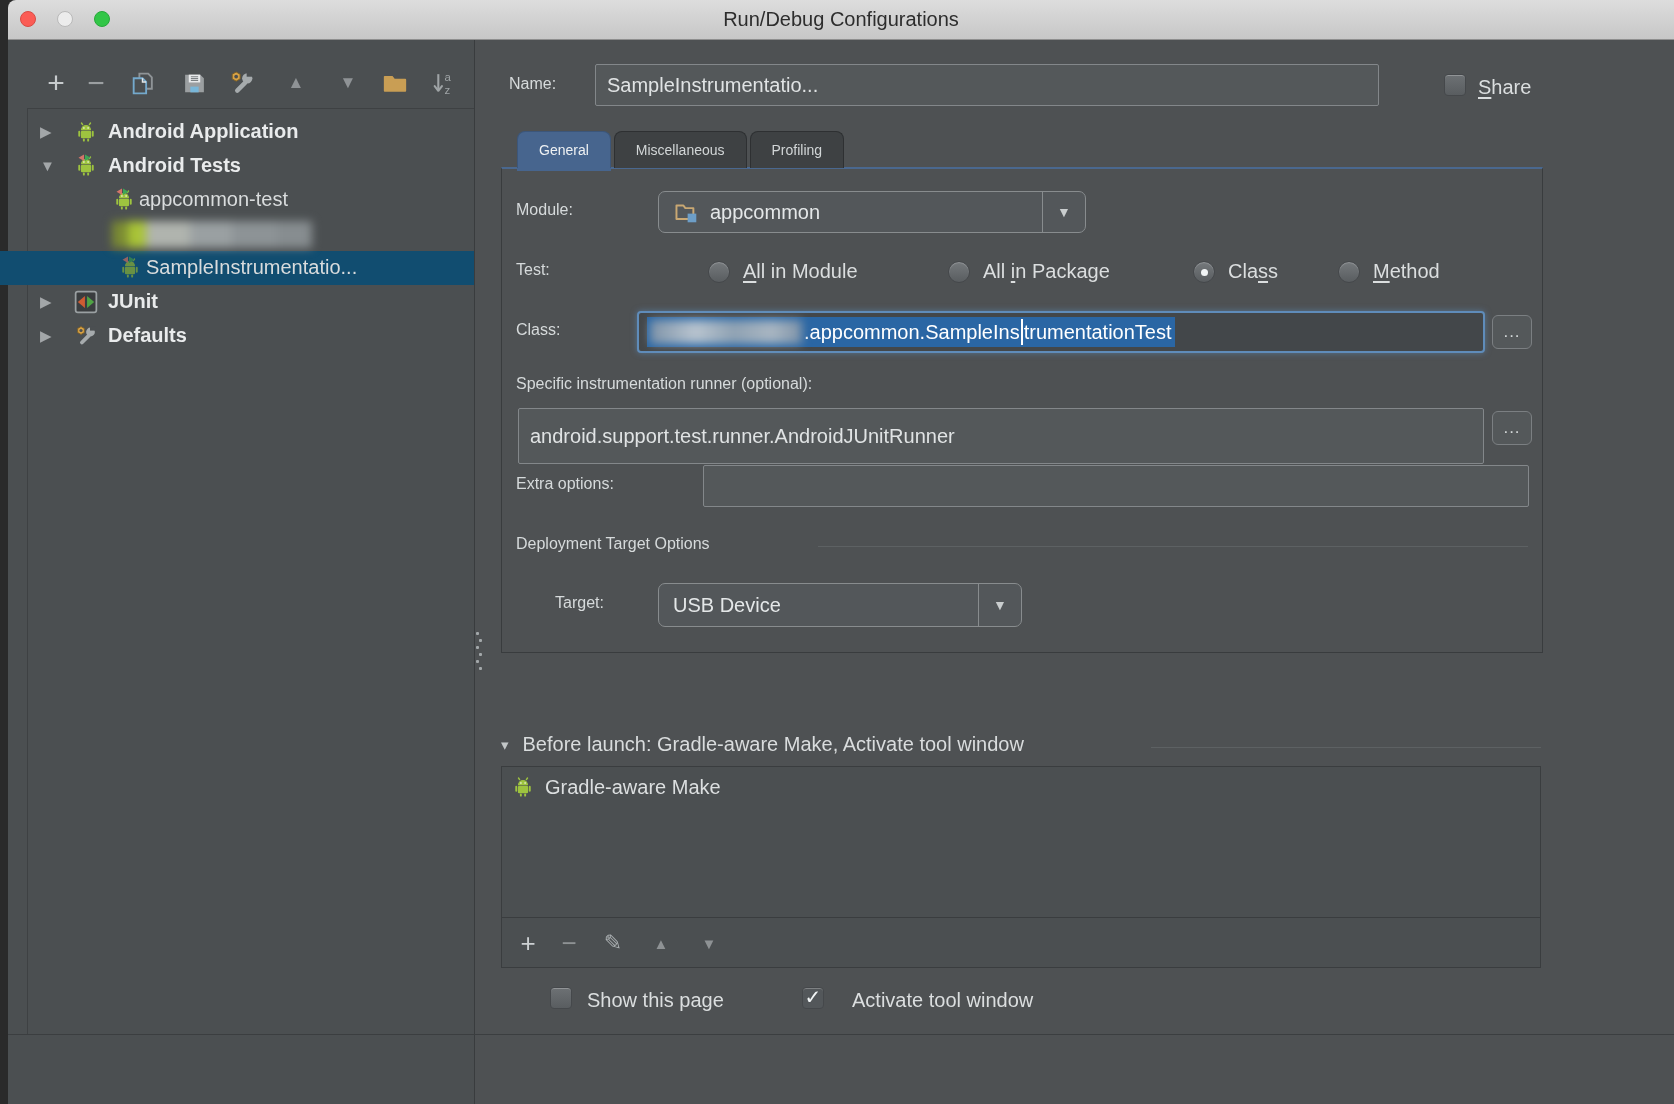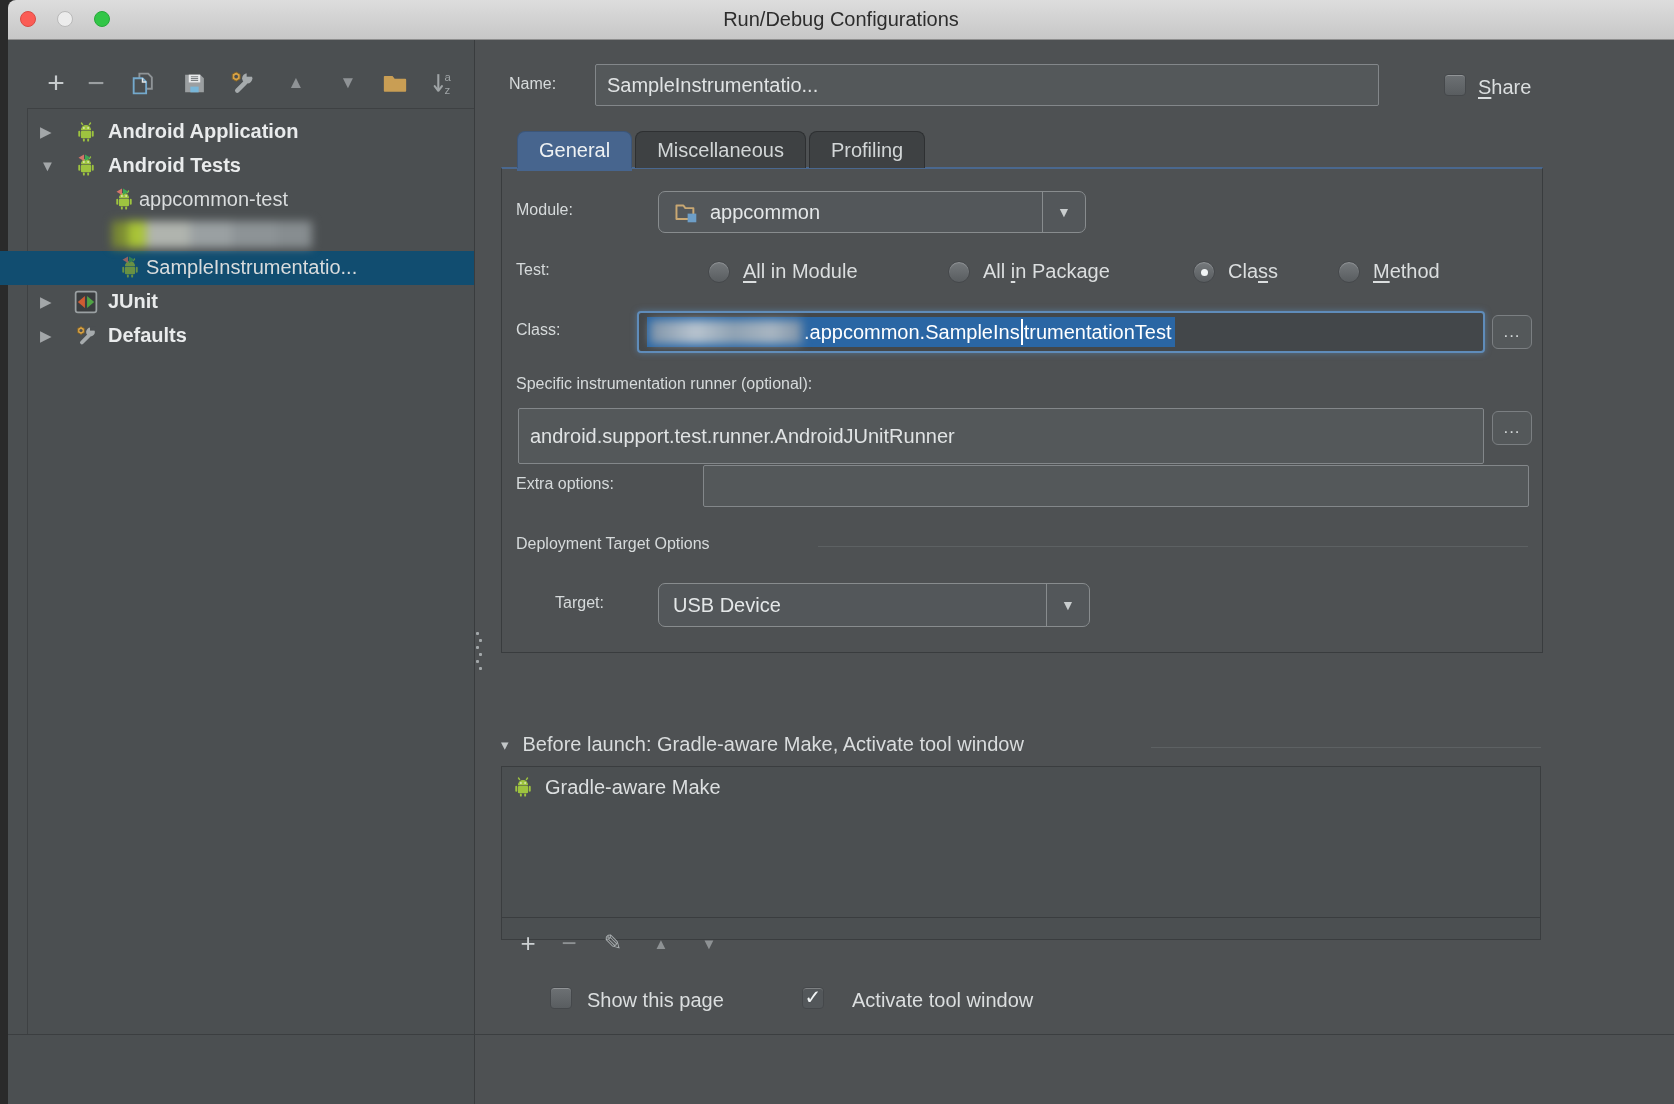--- a/index.html
+++ b/index.html
@@ -52,21 +52,21 @@
     border-radius:2px;white-space:pre;}
   .mn{text-decoration:underline;text-underline-offset:3px;}
   
   .cb{position:absolute;width:22px;height:22px;border-radius:4px;box-sizing:border-box;
     background:linear-gradient(#6d7174,#595d60);border:1px solid #45484b;
     box-shadow:inset 0 1px 0 rgba(255,255,255,.25);
     display:flex;align-items:center;justify-content:center;}
   .cb .tick{font-size:20px;font-weight:700;color:#f2f5f6;line-height:20px;margin-top:-3px;}
   
   .tabs{position:absolute;left:42px;top:92px;height:37px;display:flex;gap:3px;z-index:4;}
-  .tab{height:37px;padding:8px 21px;display:flex;align-items:center;font-size:20px;
+  .tab{height:37px;padding:8px 21px;display:flex;align-items:center;font-size:14px;
     background:#3e4143;border:1px solid #2e3032;border-bottom:none;
     border-radius:8px 8px 0 0;color:#d2d6d7;box-sizing:border-box;}
   .tab.active{background:#47658e;color:#eef1f3;border-color:#3c567a;box-shadow:0 3px 0 #47658e;}
   .group{position:absolute;left:26px;top:128px;width:1042px;height:486px;
     border:1px solid #393c3e;border-top:2px solid #4a688f;box-sizing:border-box;padding-left:16px;}
   
   .dd{position:absolute;background:#53575a;border:1px solid #888c8e;border-radius:7px;box-sizing:border-box;}
   .dd .val{position:absolute;left:14px;top:0;bottom:0;display:flex;align-items:center;gap:11px;
     font-size:20px;color:#e4e7e8;white-space:nowrap;}
   .dd .btn{position:absolute;right:0;top:0;bottom:0;width:42px;border-left:1px solid #888c8e;
@@ -91,21 +91,21 @@
     border-radius:6px;display:flex;align-items:center;justify-content:center;color:#d4d8d9;
     font-size:17px;letter-spacing:1px;box-sizing:border-box;}
   .hline{position:absolute;height:1px;background:#5d6163;}
   
   .splitter{position:absolute;left:0px;top:591px;width:8px;height:56px;}
   .splitter i{position:absolute;width:3px;height:3px;background:#a3a8aa;border-radius:1px;}
   
   .bl-head{position:absolute;left:26px;top:694px;display:flex;align-items:center;gap:14px;
     font-size:20px;color:#d9dcdd;white-space:nowrap;}
   .bl-arrow{font-size:15px;color:#c2c6c7;}
-  .listbox{position:absolute;left:26px;top:727px;width:1040px;height:174px;background:#4b4f51;
+  .listbox{position:absolute;left:26px;top:727px;width:1040px;height:202px;background:#4b4f51;
     border:1px solid #3a3d3f;box-sizing:border-box;}
   .bl-item{position:absolute;left:9px;top:8px;display:flex;align-items:center;gap:10px;
     font-size:20px;color:#dcdfe0;}
   .lb-toolbar{position:absolute;left:0;right:0;top:150px;height:50px;border-top:1px solid #3a3d3f;}
   .lb-icon{position:absolute;top:0;height:50px;width:26px;display:flex;align-items:center;justify-content:center;}
   .g-plus2{font-size:26px;color:#ccd0d2;}
   .g-minus2{font-size:26px;color:#8e9294;}
   .g-pencil{font-size:22px;color:#a8adaf;}
   .g-tri2{font-size:15px;color:#8e9294;}
   .chk-label{position:absolute;font-size:20px;color:#dbdedf;white-space:nowrap;}
@@ -355,21 +355,21 @@
 
       <span class="lbl" style="left:14px;top:306px">Extra options:</span>
       <div class="field" style="left:201px;top:296px;width:826px;height:42px">
         <span></span>
       </div>
 
       <span class="lbl" style="left:14px;top:366px">Deployment Target Options</span>
       <span class="hline" style="left:316px;top:377px;width:710px"></span>
 
       <span class="lbl" style="left:53px;top:425px">Target:</span>
-      <div class="dd" style="left:156px;top:414px;width:432px;height:44px">
+      <div class="dd" style="left:156px;top:414px;width:364px;height:44px">
         <span class="val">
             <span>USB Device</span>
           </span>
         <span class="btn">▼</span>
       </div>
     </div>
 
     <div class="splitter">
       <i style="left:1px;top:2px"></i>
         <i style="left:4px;top:9px"></i>

